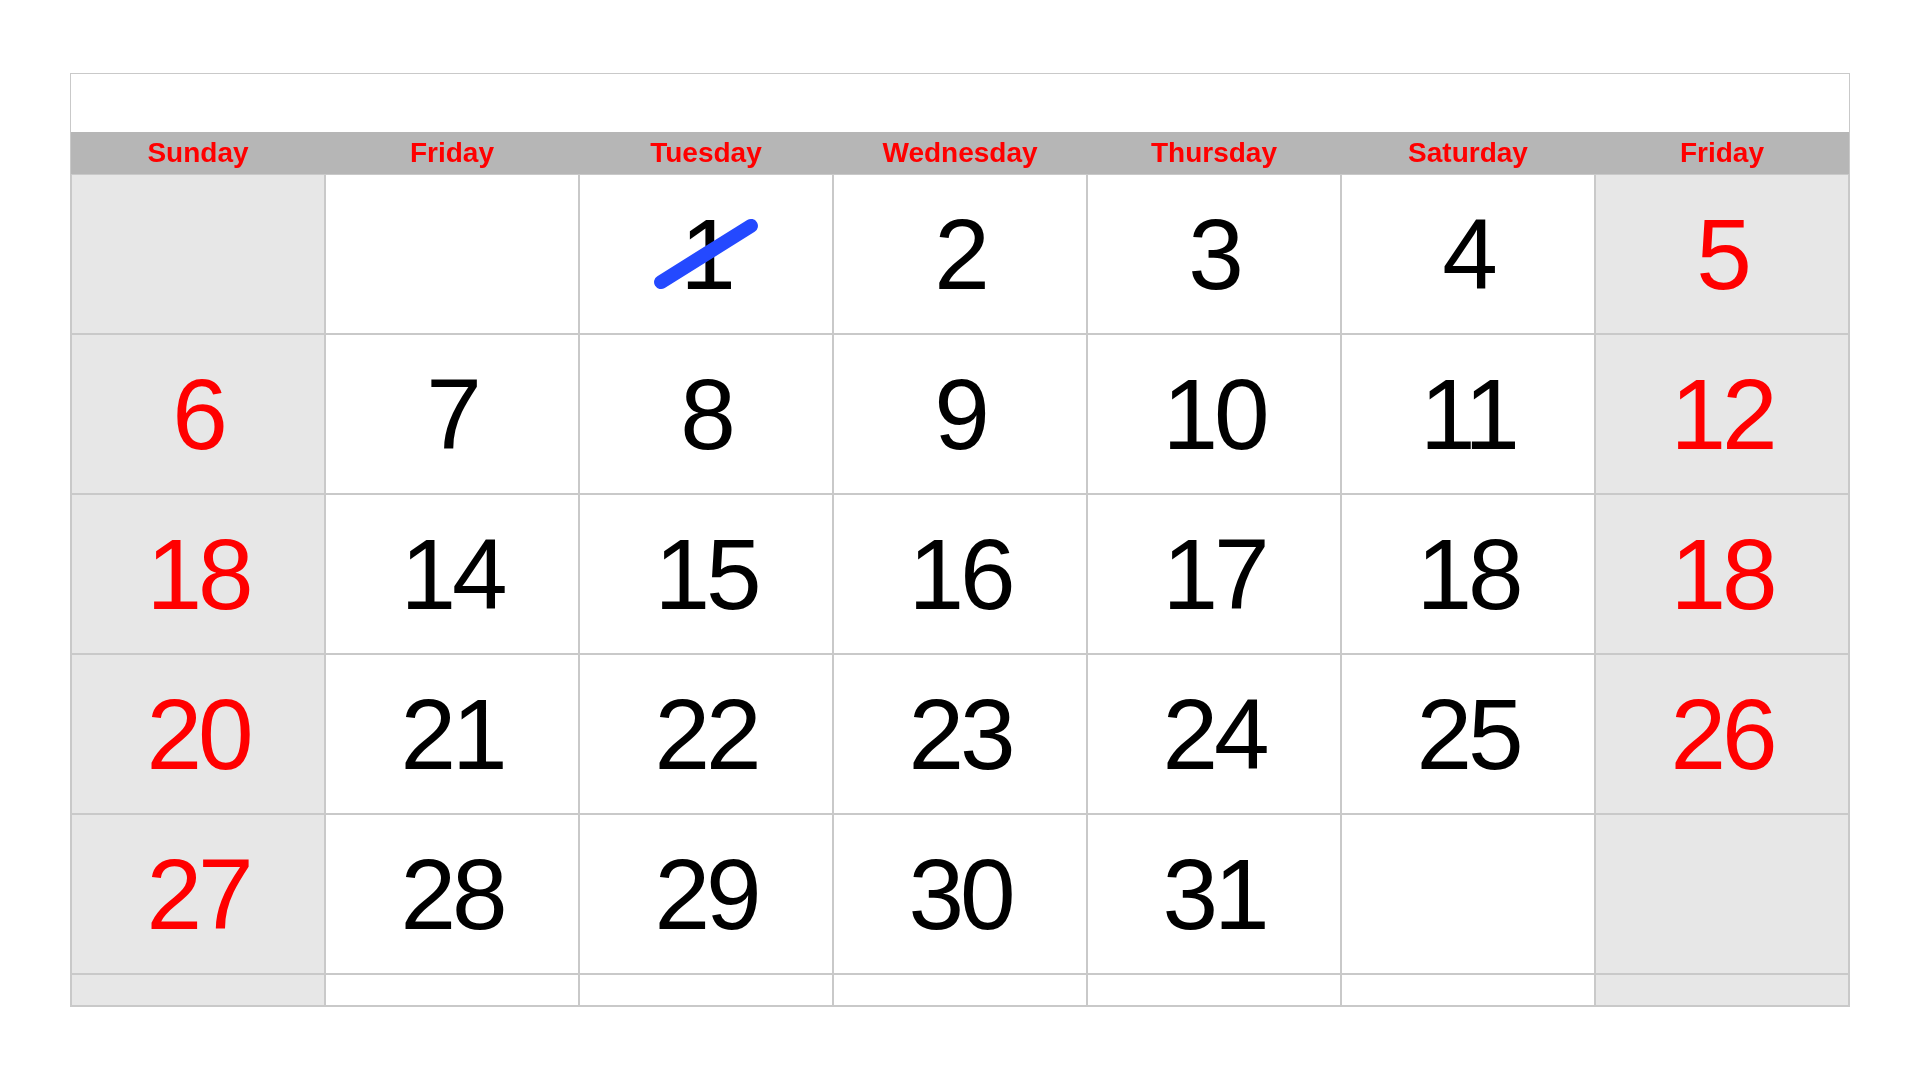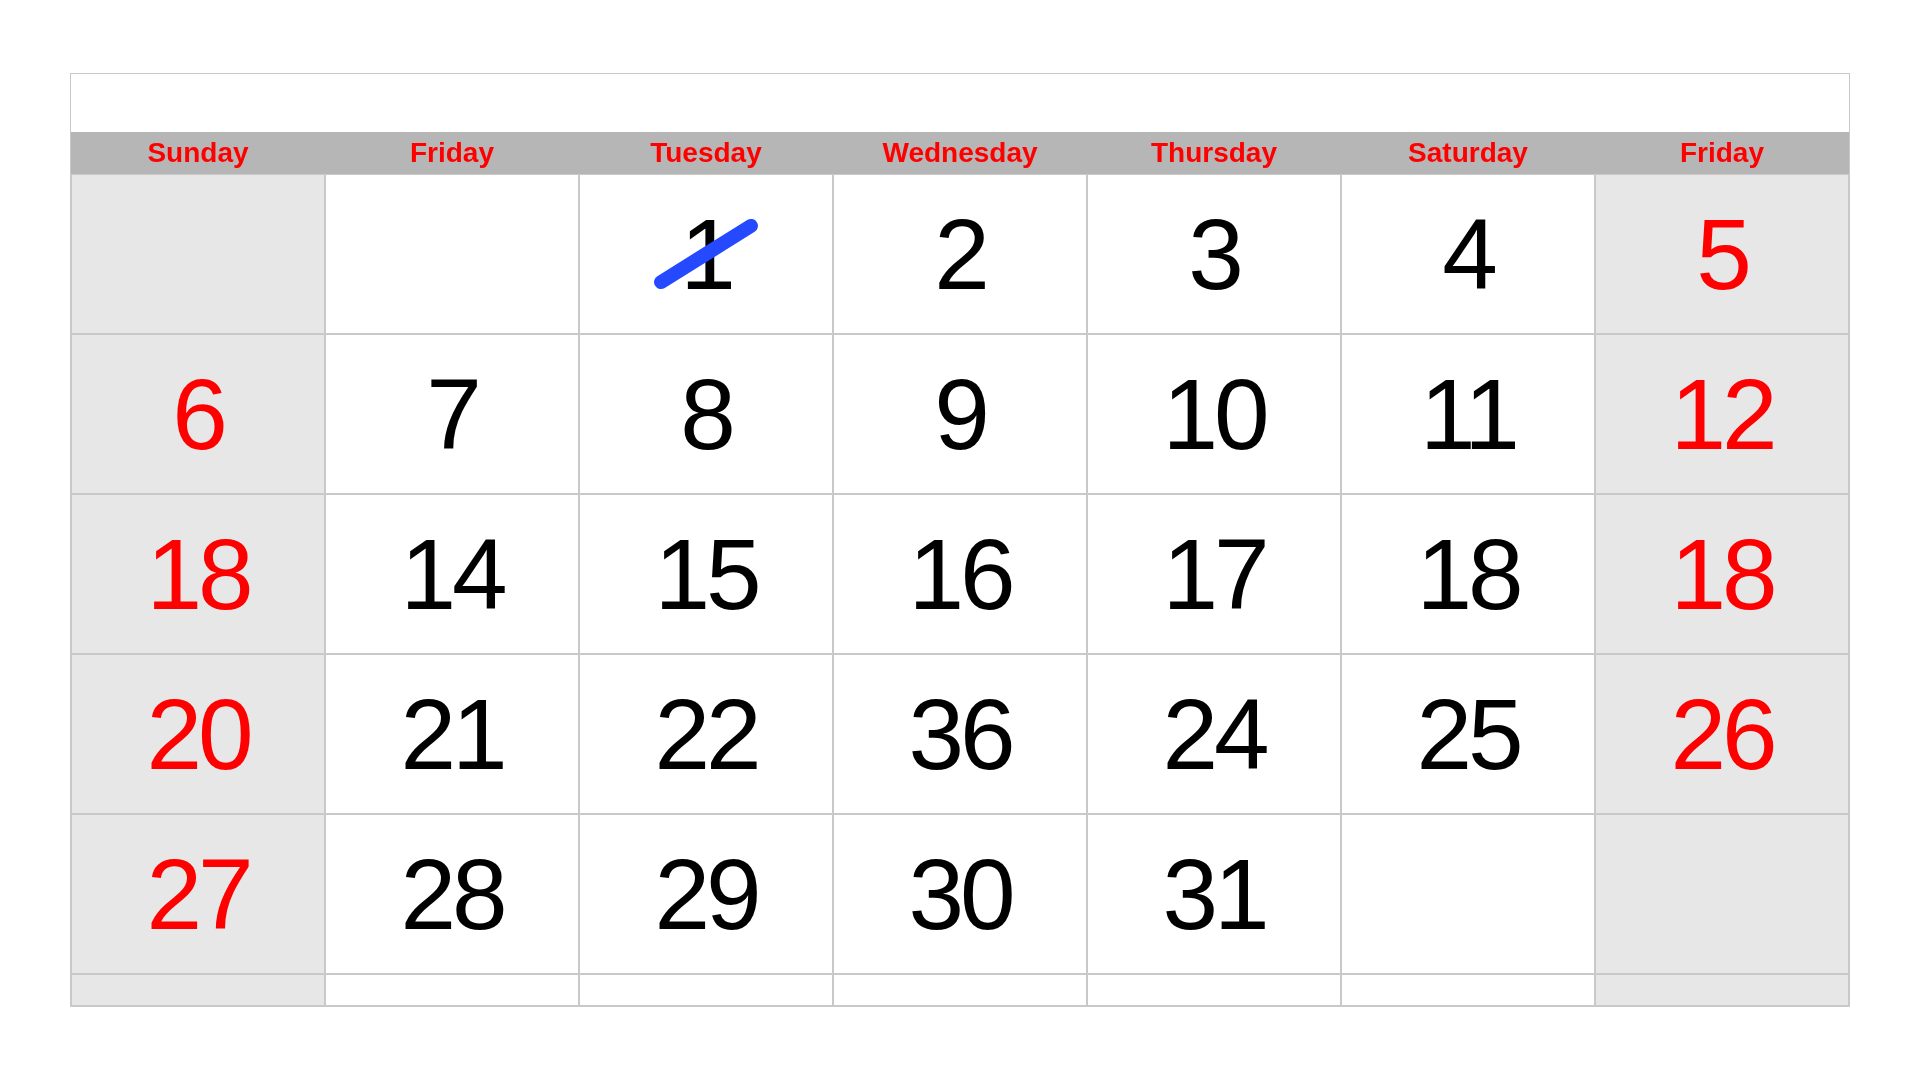--- a/index.html
+++ b/index.html
@@ -170,21 +170,21 @@
         <div class="day-cell weekend">
           <span>20</span>
         </div>
         <div class="day-cell">
           <span>21</span>
         </div>
         <div class="day-cell">
           <span>22</span>
         </div>
         <div class="day-cell">
-          <span>36</span>
+          <span>23</span>
         </div>
         <div class="day-cell">
           <span>24</span>
         </div>
         <div class="day-cell">
           <span>25</span>
         </div>
         <div class="day-cell weekend">
           <span>26</span>
         </div>

